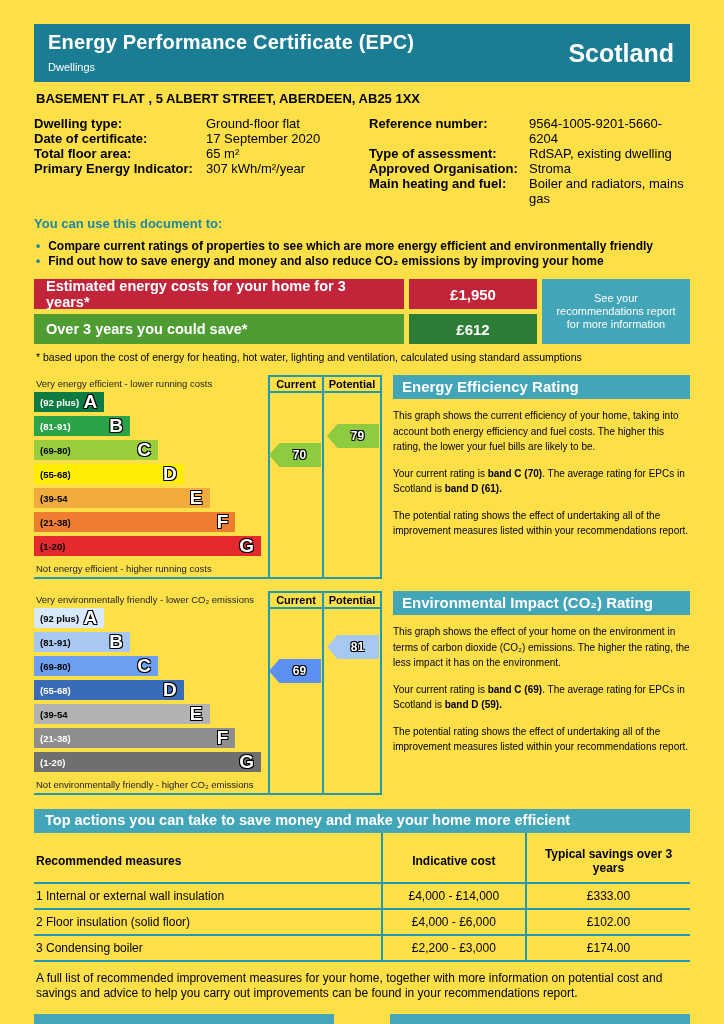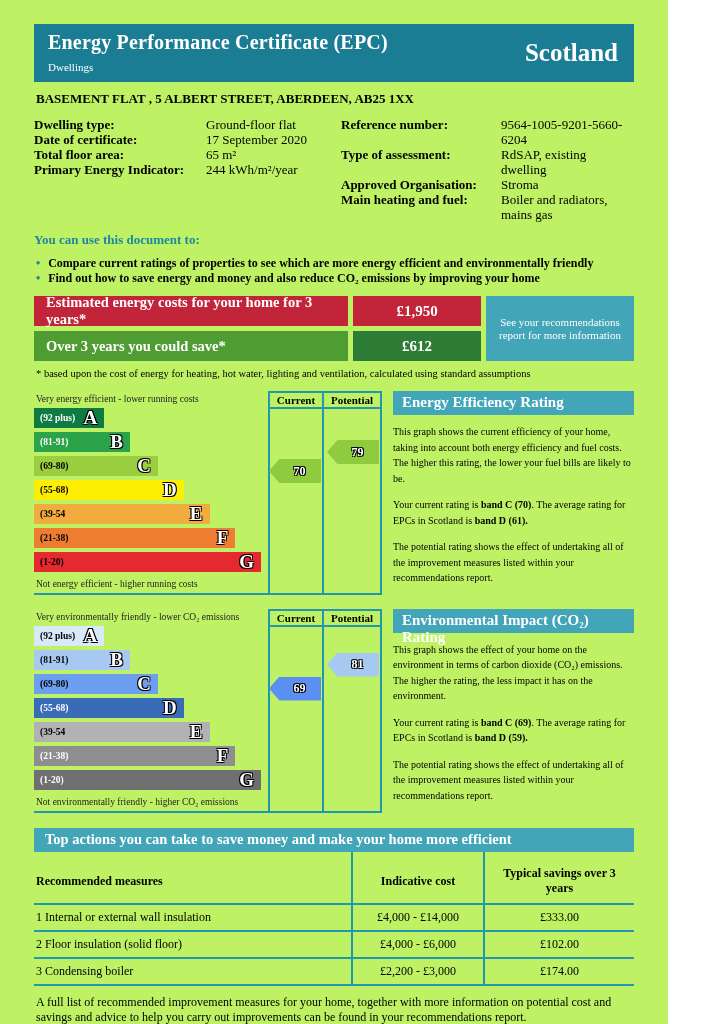--- a/index.html
+++ b/index.html
@@ -1,17 +1,17 @@
 <!DOCTYPE html>
 <html><head>
 <meta charset="utf-8">
 <style>
   * { margin: 0; padding: 0; box-sizing: border-box; }
   body { background: #fff; font-family: "Liberation Sans", sans-serif; color: #000; }
-  .page { width: 668px; height: 1024px; background: #bef264; padding: 24px 34px 0; overflow: hidden; font-family: Liberation Serif, serif; }
+  .page { width: 724px; height: 1024px; background: #fde047; padding: 24px 34px 0; overflow: hidden; }
 
   
   .header { background: #1b7d93; color: #fff; height: 58px; padding: 7px 16px 6px 14px;
             display: flex; justify-content: space-between; }
   .header-title { font-size: 20px; font-weight: bold; letter-spacing: 0.2px; }
   .header-sub { font-size: 11px; margin-top: 7px; }
   .header-region { font-size: 25px; font-weight: bold; margin-top: 8px; }
 
   .address { font-size: 13px; font-weight: bold; margin: 9px 2px 10px; }
 
@@ -133,21 +133,21 @@
       <div class="detail-row">
         <span class="detail-label">Date of certificate:</span>
         <span class="detail-value">17 September 2020</span>
       </div>
       <div class="detail-row">
         <span class="detail-label">Total floor area:</span>
         <span class="detail-value">65 m²</span>
       </div>
       <div class="detail-row">
         <span class="detail-label">Primary Energy Indicator:</span>
-        <span class="detail-value">244 kWh/m²/year</span>
+        <span class="detail-value">307 kWh/m²/year</span>
       </div>
     </div>
     <div class="details-col right">
       <div class="detail-row">
         <span class="detail-label">Reference number:</span>
         <span class="detail-value">9564-1005-9201-5660-6204</span>
       </div>
       <div class="detail-row">
         <span class="detail-label">Type of assessment:</span>
         <span class="detail-value">RdSAP, existing dwelling</span>

